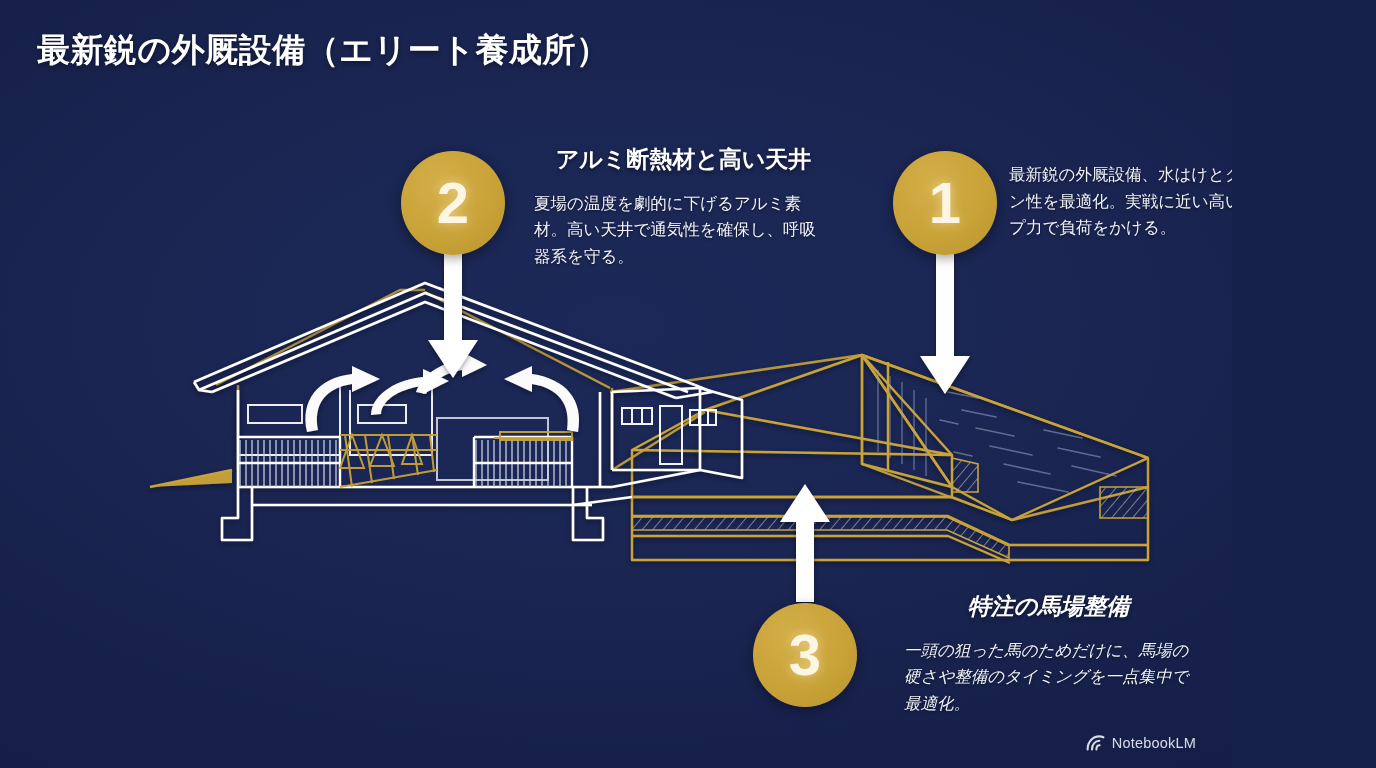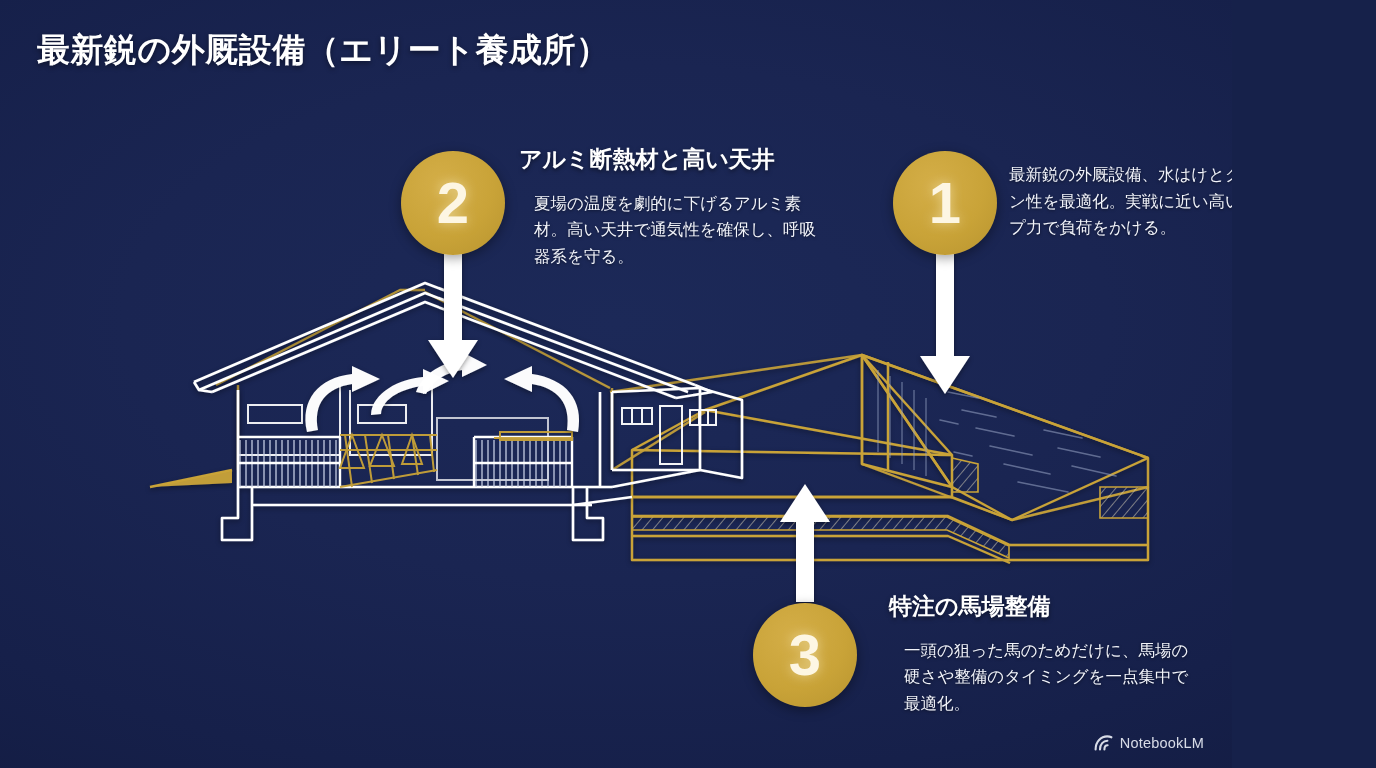--- a/index.html
+++ b/index.html
@@ -23,43 +23,44 @@
     text-shadow:0 2px 5px rgba(0,0,0,.45);
   }
   
   #art{position:absolute;left:0;top:0;width:1376px;height:768px;}
   
   .callout{position:absolute;}
   .callout .c-title{
     font-size:23px;font-weight:bold;color:#ffffff;
     margin:0 0 9px 1px;line-height:1.25;white-space:nowrap;
     text-shadow:0 2px 4px rgba(0,0,0,.5);
+    text-align:center;
   }
   .callout .c-body{
     font-size:16.5px;color:#f2f4fa;line-height:1.62;margin:16px;
     text-shadow:0 1px 3px rgba(0,0,0,.5);
   }
   #callout-2{left:518px;top:145px;width:330px;}
   #callout-1{left:993px;top:145px;width:330px;}
-  #callout-3{left:888px;top:592px;width:320px;}
+  #callout-3{left:888px;top:592px;width:320px;font-style:italic;}
   
   .badge{
     position:absolute;width:104px;height:104px;border-radius:50%;
     background:radial-gradient(circle at 38% 32%, #d4ae48 0%, #c9a338 55%, #b8942f 100%);
     box-shadow:0 3px 12px rgba(0,0,0,.38);
     display:flex;align-items:center;justify-content:center;
     font-size:58px;font-weight:bold;color:#fdf6e3;line-height:1;
     text-shadow:0 0 12px rgba(255,245,210,.55);
   }
   #badge-2{left:401px;top:151px;}
   #badge-1{left:893px;top:151px;}
   #badge-3{left:753px;top:603px;}
   
   #watermark{
-    position:absolute;right:28px;bottom:17px;
+    position:absolute;right:36px;bottom:17px;
     display:flex;align-items:center;gap:7px;
     color:#e9ecf5;font-size:14.5px;letter-spacing:.2px;opacity:.92;
   }
 </style>
 </head>
 <body>
 
 <div id="slide">
 
   <div id="title">最新鋭の外厩設備（エリート養成所）</div>

